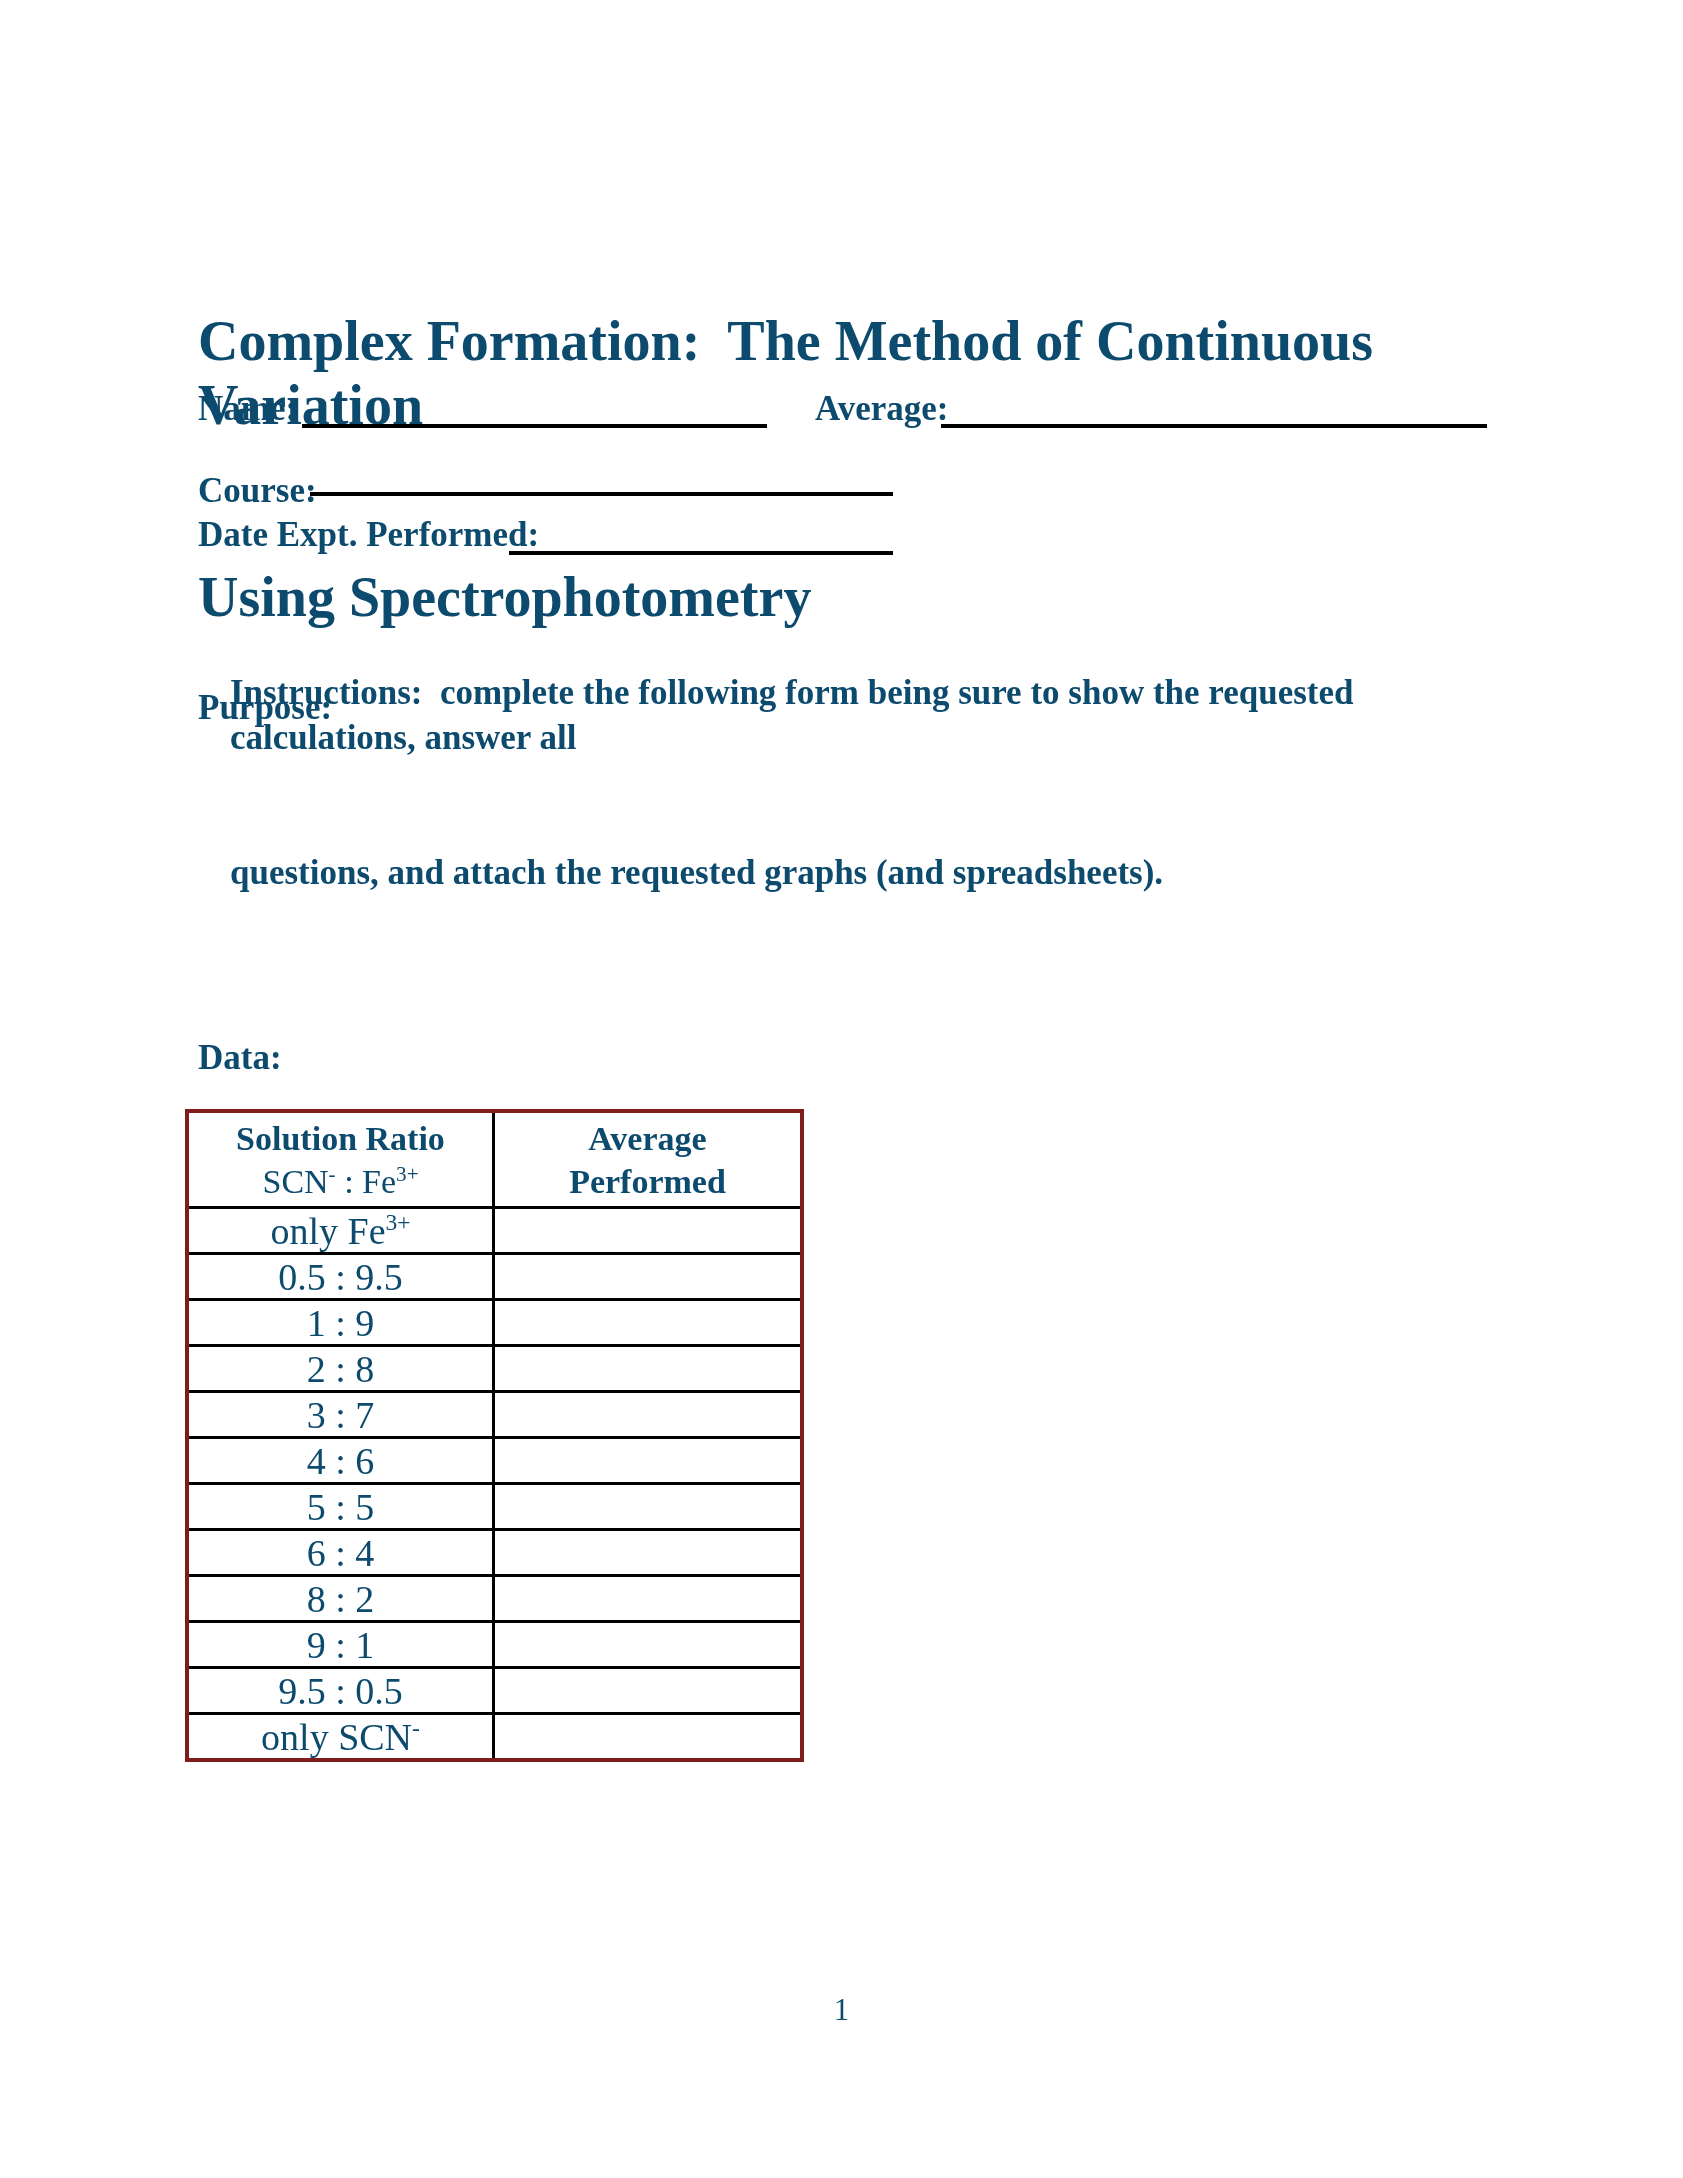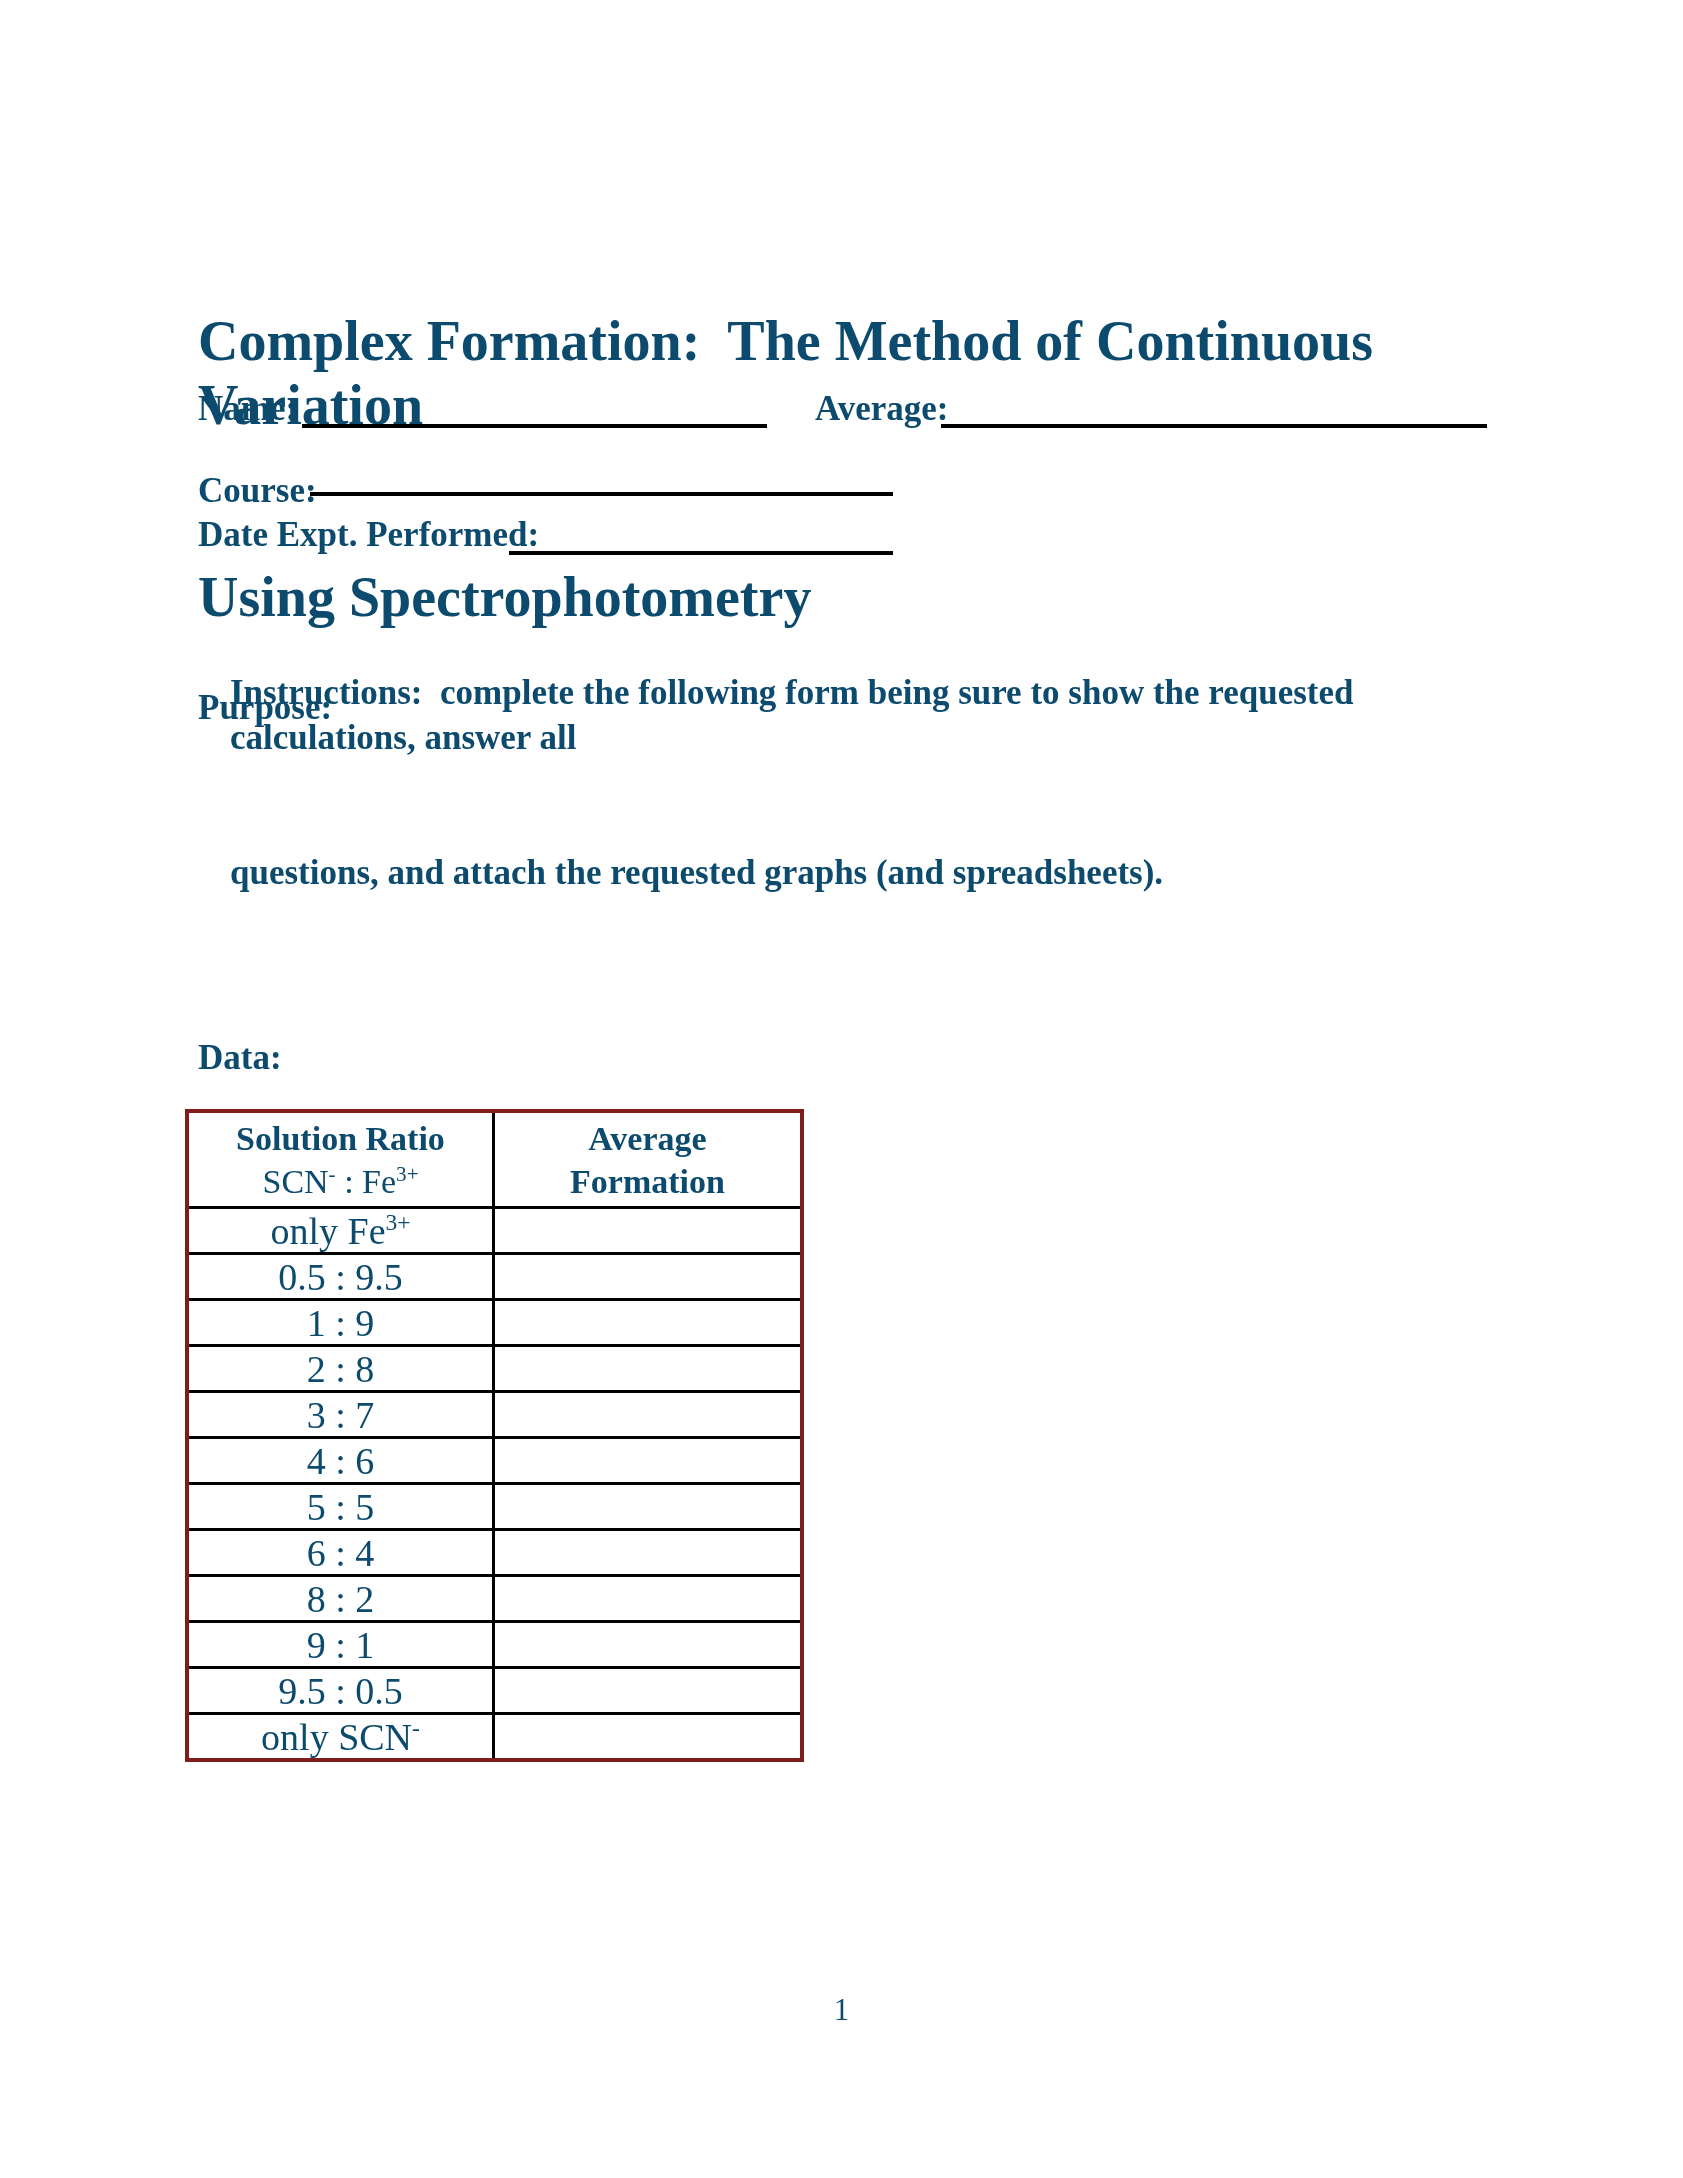--- a/index.html
+++ b/index.html
@@ -86,21 +86,21 @@
 
   <table class="data-table">
     <thead>
       <tr>
         <th class="col-ratio">
           <div class="th-line bold">Solution Ratio</div>
           <div class="th-line"><span>SCN</span><sup>-</sup><span> : Fe</span><sup>3+</sup></div>
         </th>
         <th class="col-abs">
           <div class="th-line bold">Average</div>
-          <div class="th-line bold">Formation</div>
+          <div class="th-line bold">Performed</div>
         </th>
       </tr>
     </thead>
     <tbody>
       <tr>
         <td class="col-ratio"><span>only Fe</span><sup>3+</sup></td>
         <td class="col-abs"></td>
       </tr>
       <tr>
         <td class="col-ratio"><span>0.5 : 9.5</span><sup></sup></td>

